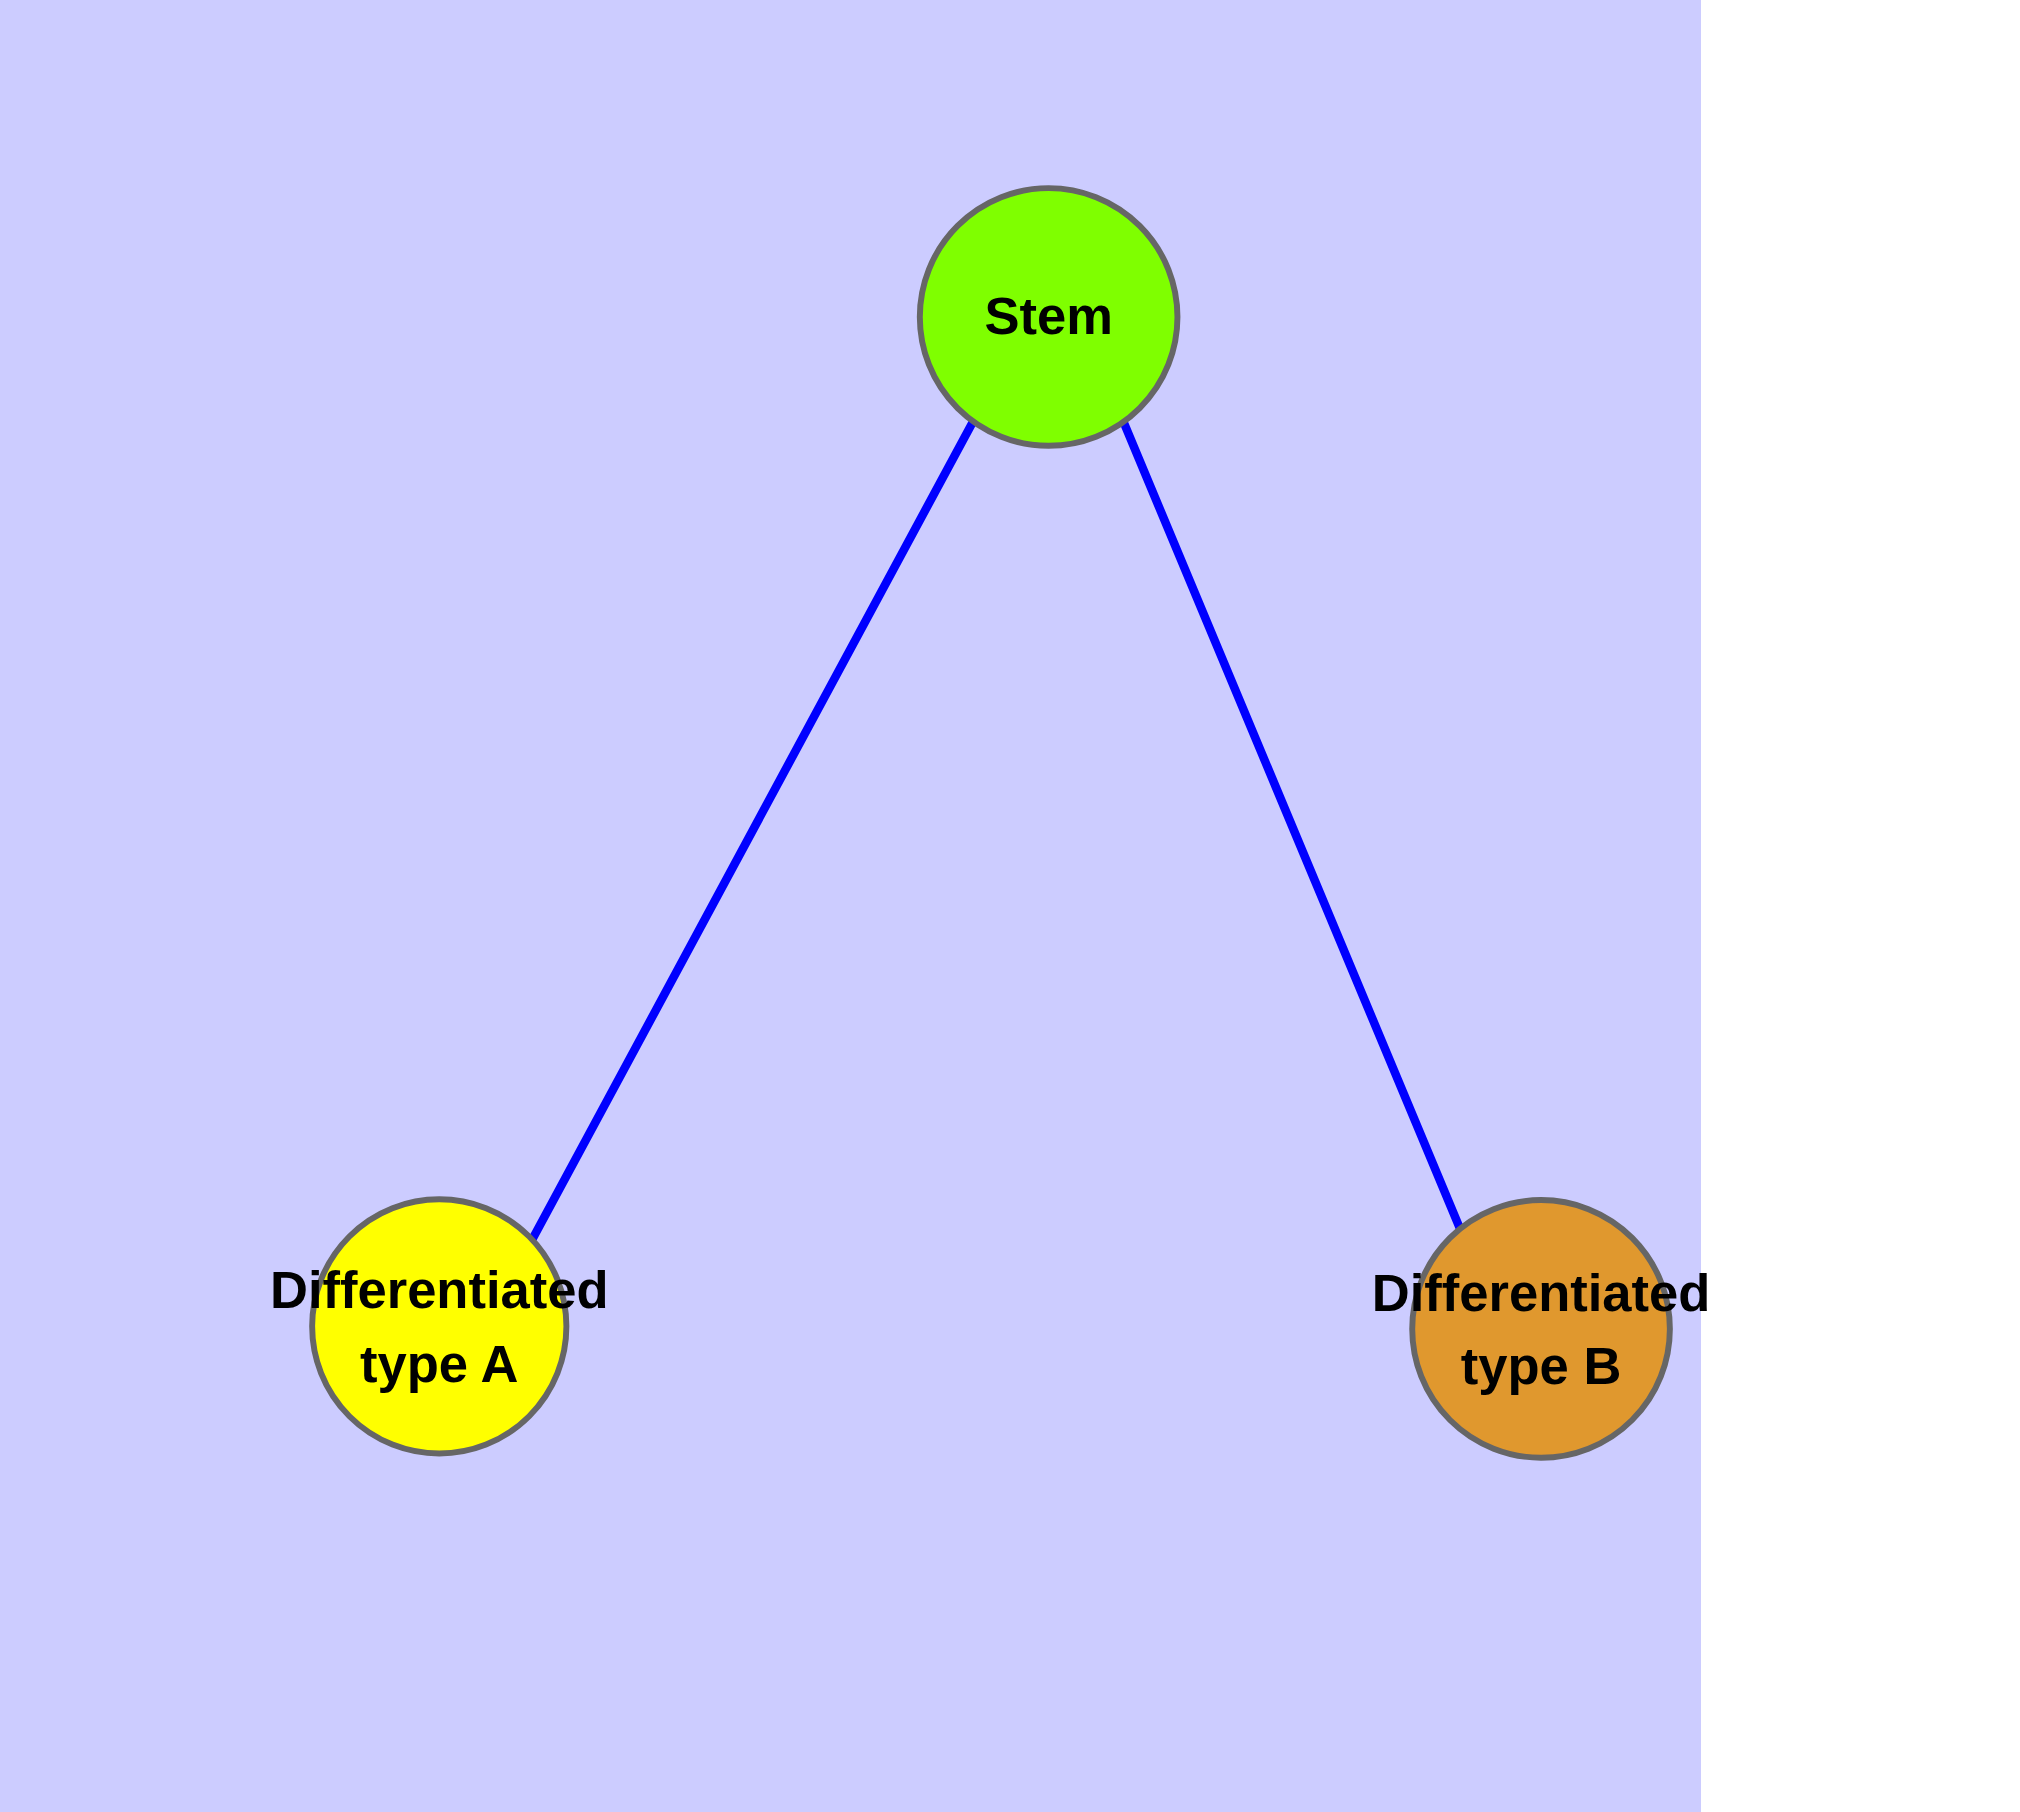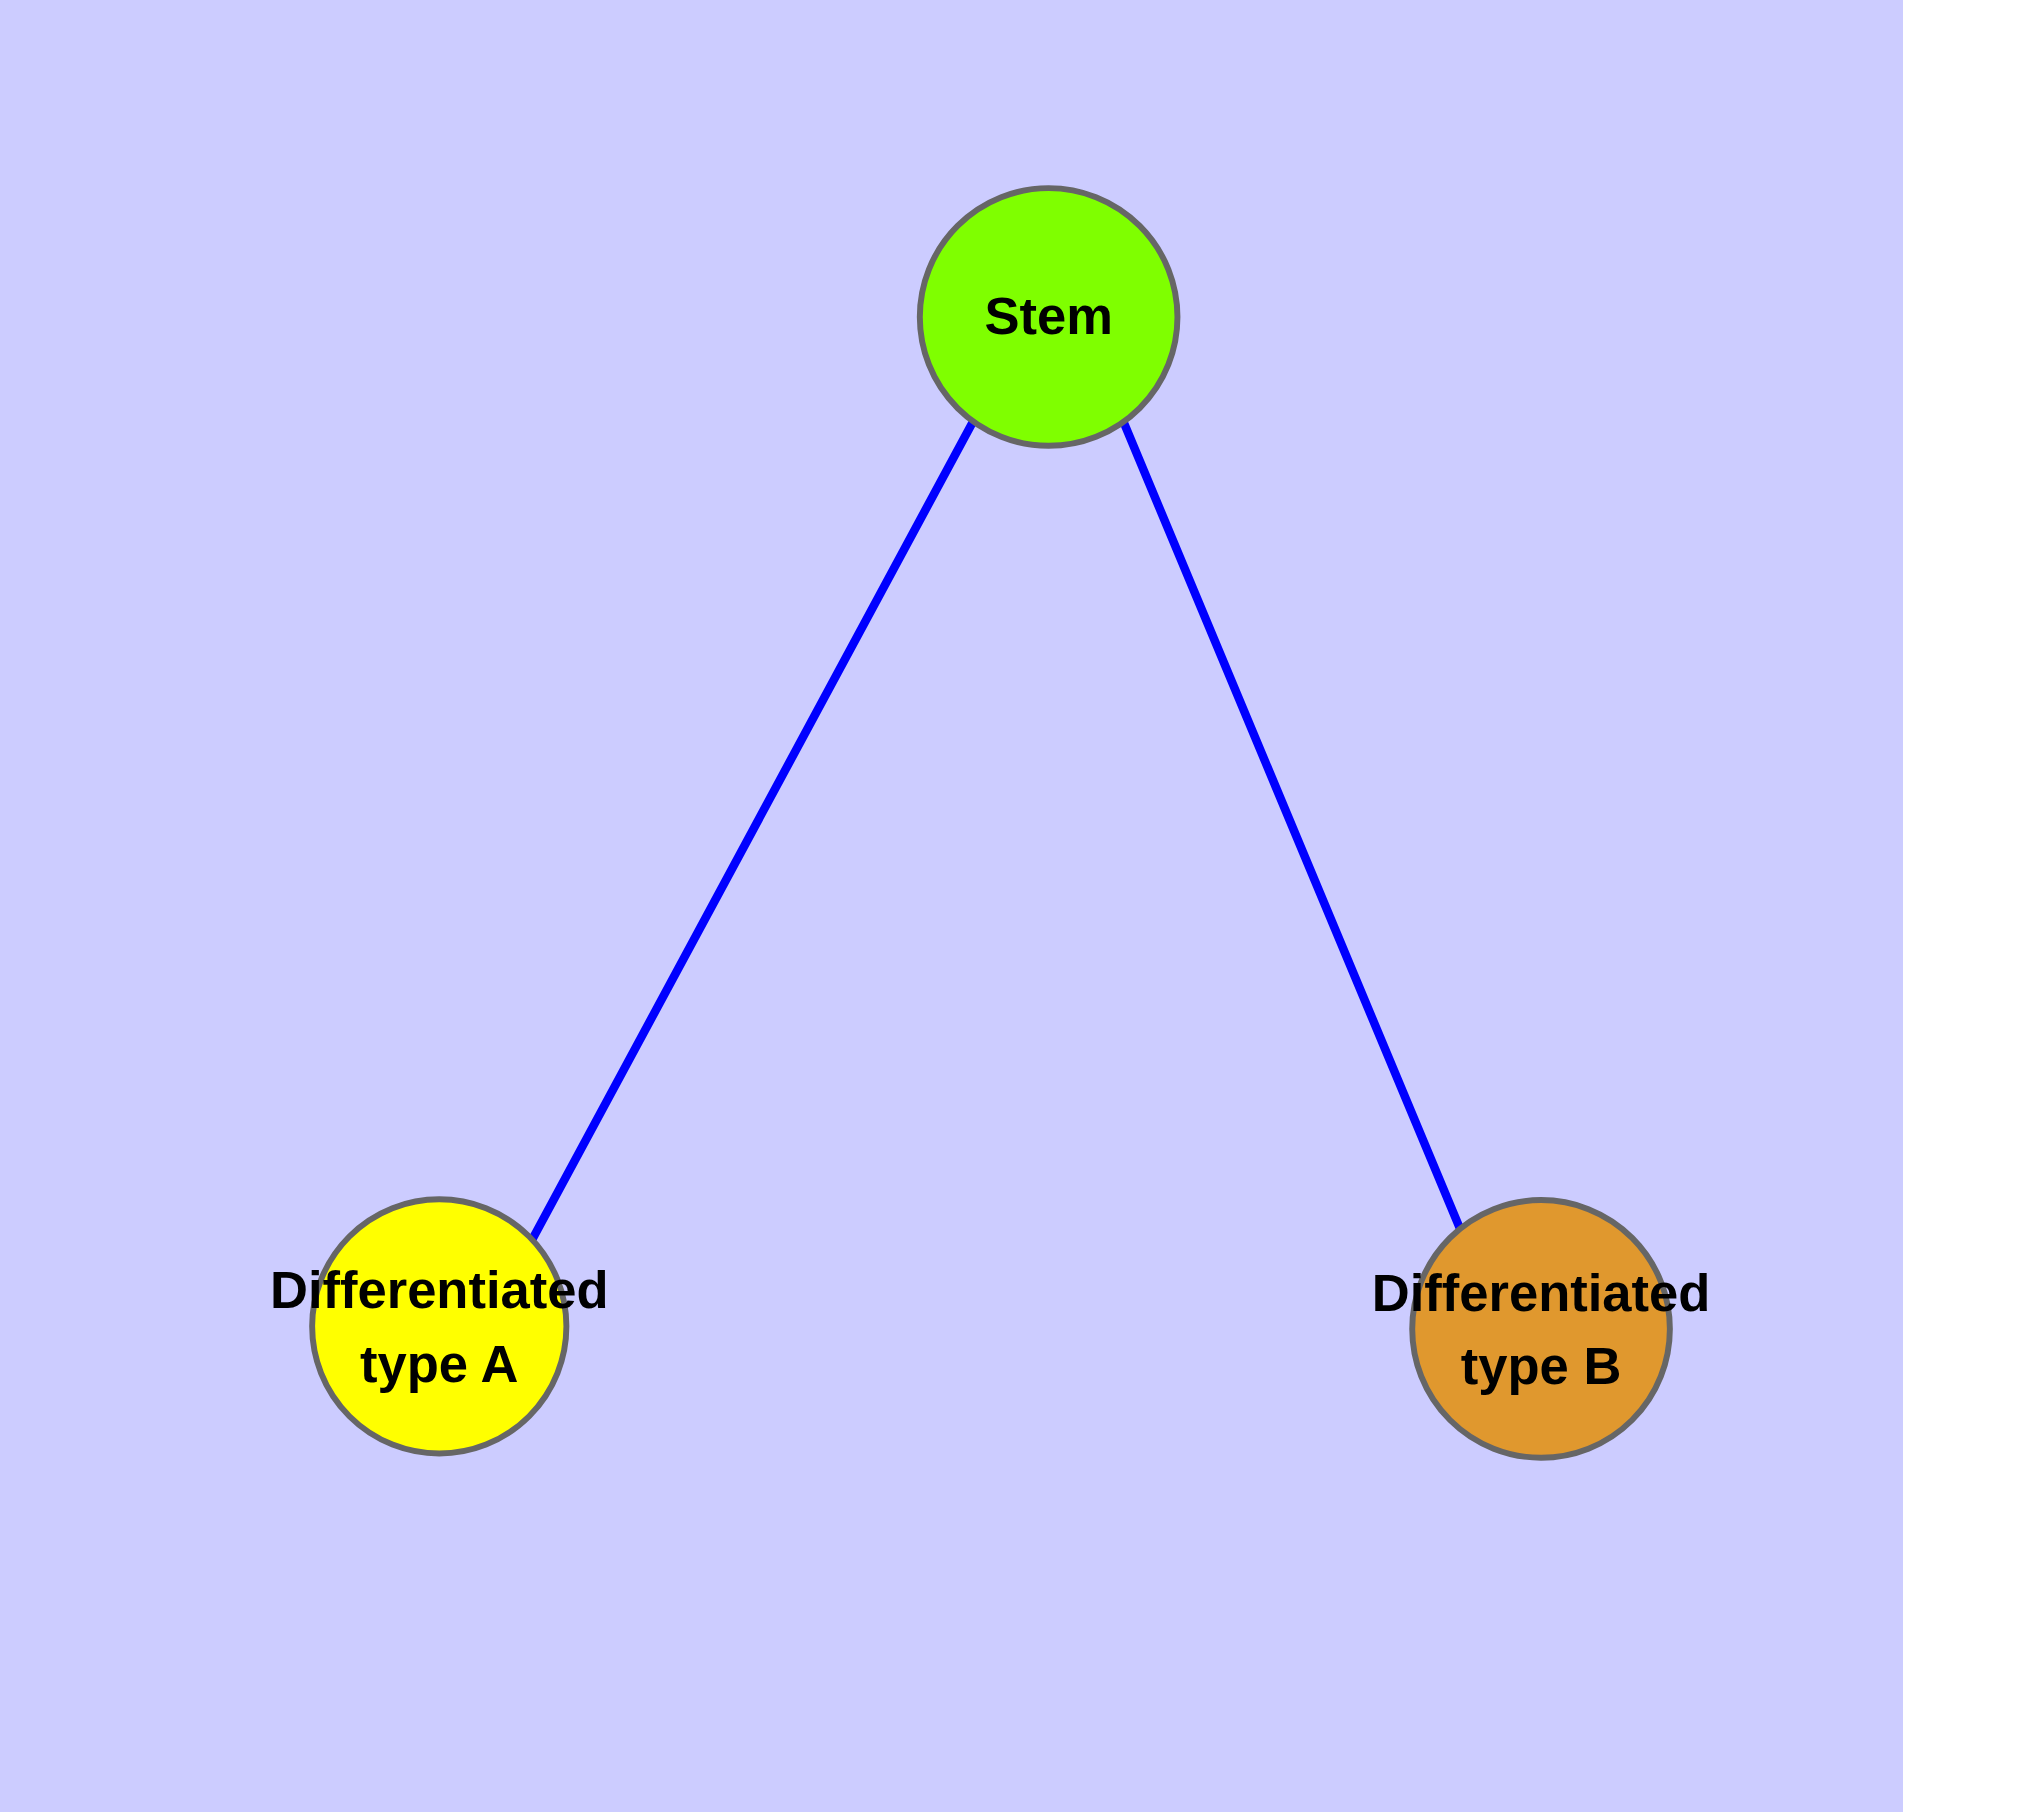--- a/index.html
+++ b/index.html
@@ -31,21 +31,21 @@
     font-weight: bold;
     fill: #000000;
     text-anchor: middle;
     dominant-baseline: middle;
     white-space: pre;
   }
 </style>
 </head>
 <body>
 
-<div id="graph-canvas" style="background: rgb(204, 204, 255); width: 1903px; height: 1812px;">
+<div id="graph-canvas" style="background: rgb(204, 204, 255); width: 1701px; height: 1812px;">
   <svg id="graph-svg" viewBox="0 0 2384 2138" xmlns="http://www.w3.org/2000/svg">
 
     <g>
       <line x1="1148" y1="497" x2="628" y2="1462" stroke="#0000ff" stroke-width="10" stroke-linecap="round"></line>
       <line x1="1325" y1="497" x2="1730" y2="1468" stroke="#0000ff" stroke-width="10" stroke-linecap="round"></line>
     </g>
 
     <g>
 
       <g>

